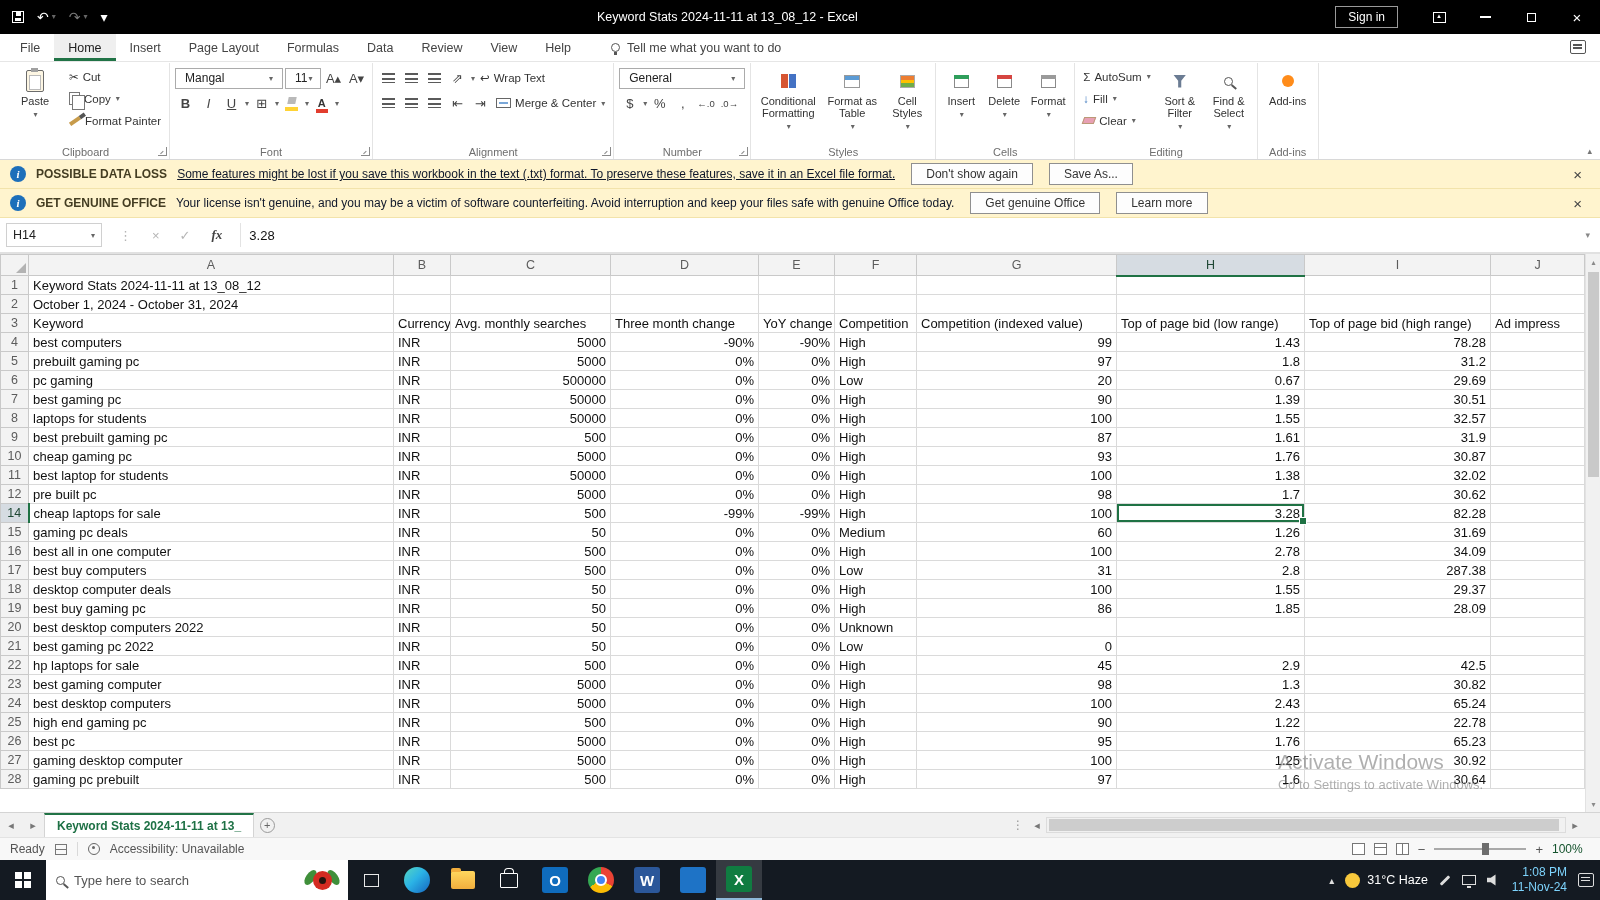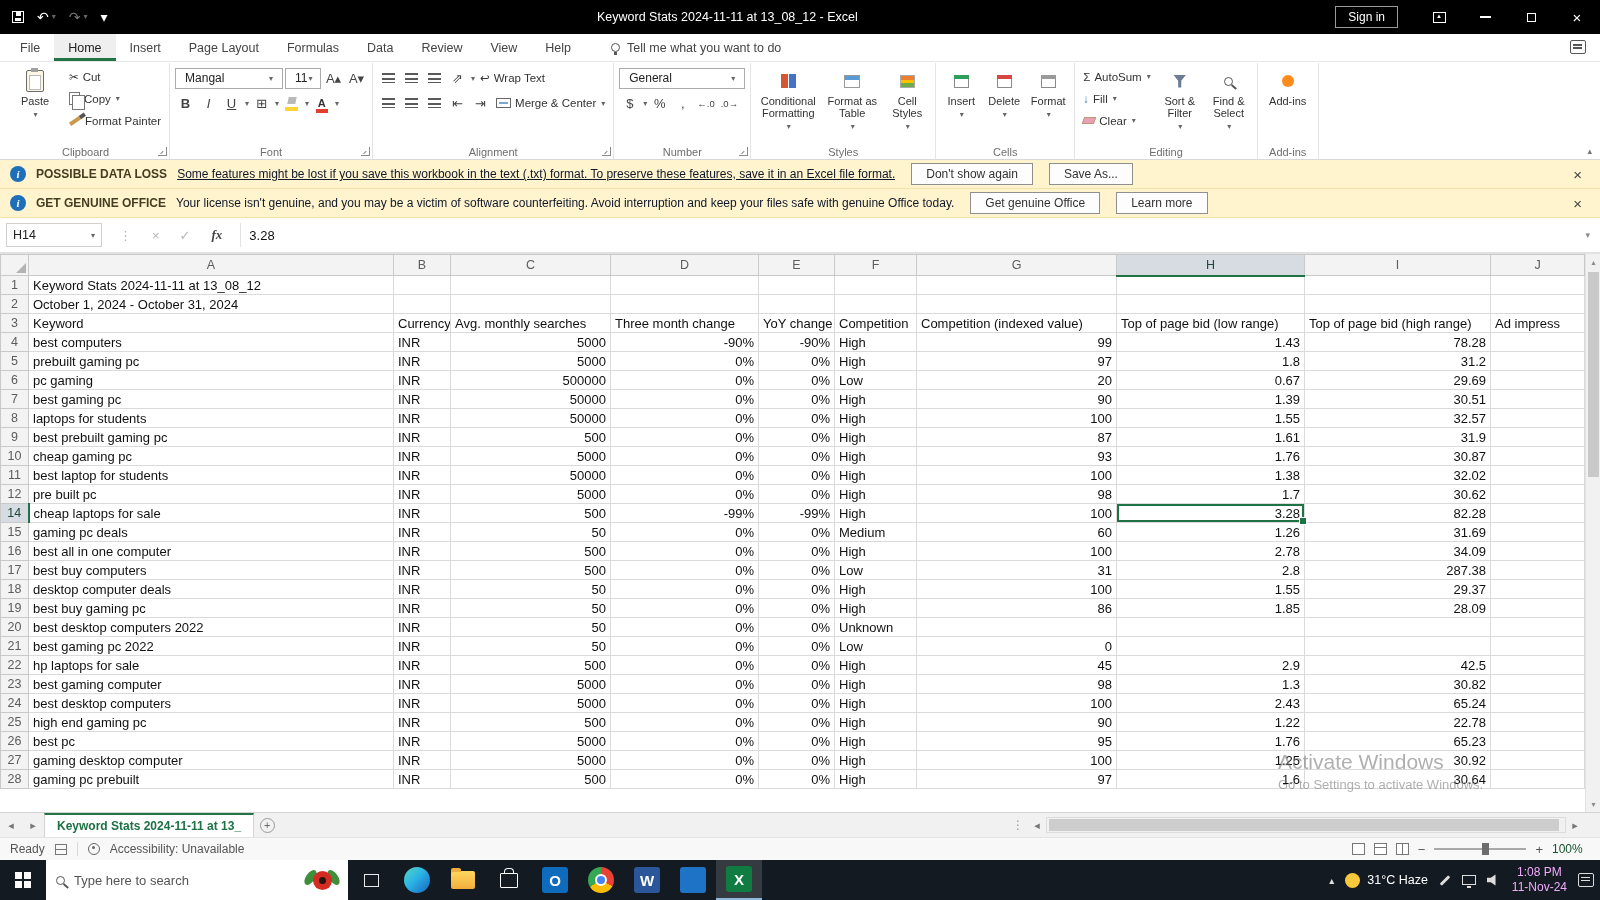--- a/index.html
+++ b/index.html
@@ -176,21 +176,21 @@
 .ic-excel{background:#107c41;position:relative}
 .slot-active{background:rgba(255,255,255,.14);border-bottom:2px solid #8fb8d8}
 .tray{margin-left:auto;display:flex;align-items:center;gap:11px;padding-right:6px}
 .tray .glyph{color:#e0e0e0;font-size:10px}
 .ic-sun{width:15px;height:15px;border-radius:50%;background:#f8c83c;flex:0 0 auto}
 .weather{display:flex;align-items:center;gap:7px;font-size:12.5px;color:#fff;white-space:nowrap}
 .ic-pen{width:12px;height:3px;background:#ddd;transform:rotate(-45deg);border-radius:1px}
 .ic-net{width:14px;height:10px;border:1.5px solid #ddd;position:relative}
 .ic-net::after{content:"";position:absolute;left:4px;bottom:-4px;width:4px;height:2.5px;background:#ddd}
 .ic-vol{width:14px;height:12px;background:#ddd;clip-path:polygon(0 32%,28% 32%,62% 5%,62% 95%,28% 68%,0 68%)}
-.clock{text-align:center;font-size:12px;line-height:15px;color:#f0abfc;white-space:nowrap}
+.clock{text-align:right;font-size:12px;line-height:15px;color:#7dd3fc;white-space:nowrap}
 .ic-action{width:16px;height:14px;border:1.6px solid #ddd;border-radius:2px;position:relative}
 .ic-action::after{content:"";position:absolute;left:2px;top:3px;width:9px;height:1.4px;background:#ddd;box-shadow:0 3px 0 #ddd}
 
 
 .watermark{position:absolute;left:1278px;top:750px;z-index:40;pointer-events:none;color:rgba(110,110,110,.55)}
 .watermark .w1{font-size:21px}
 .watermark .w2{font-size:13px;margin-top:3px}
 </style>
 </head>
 <body>

